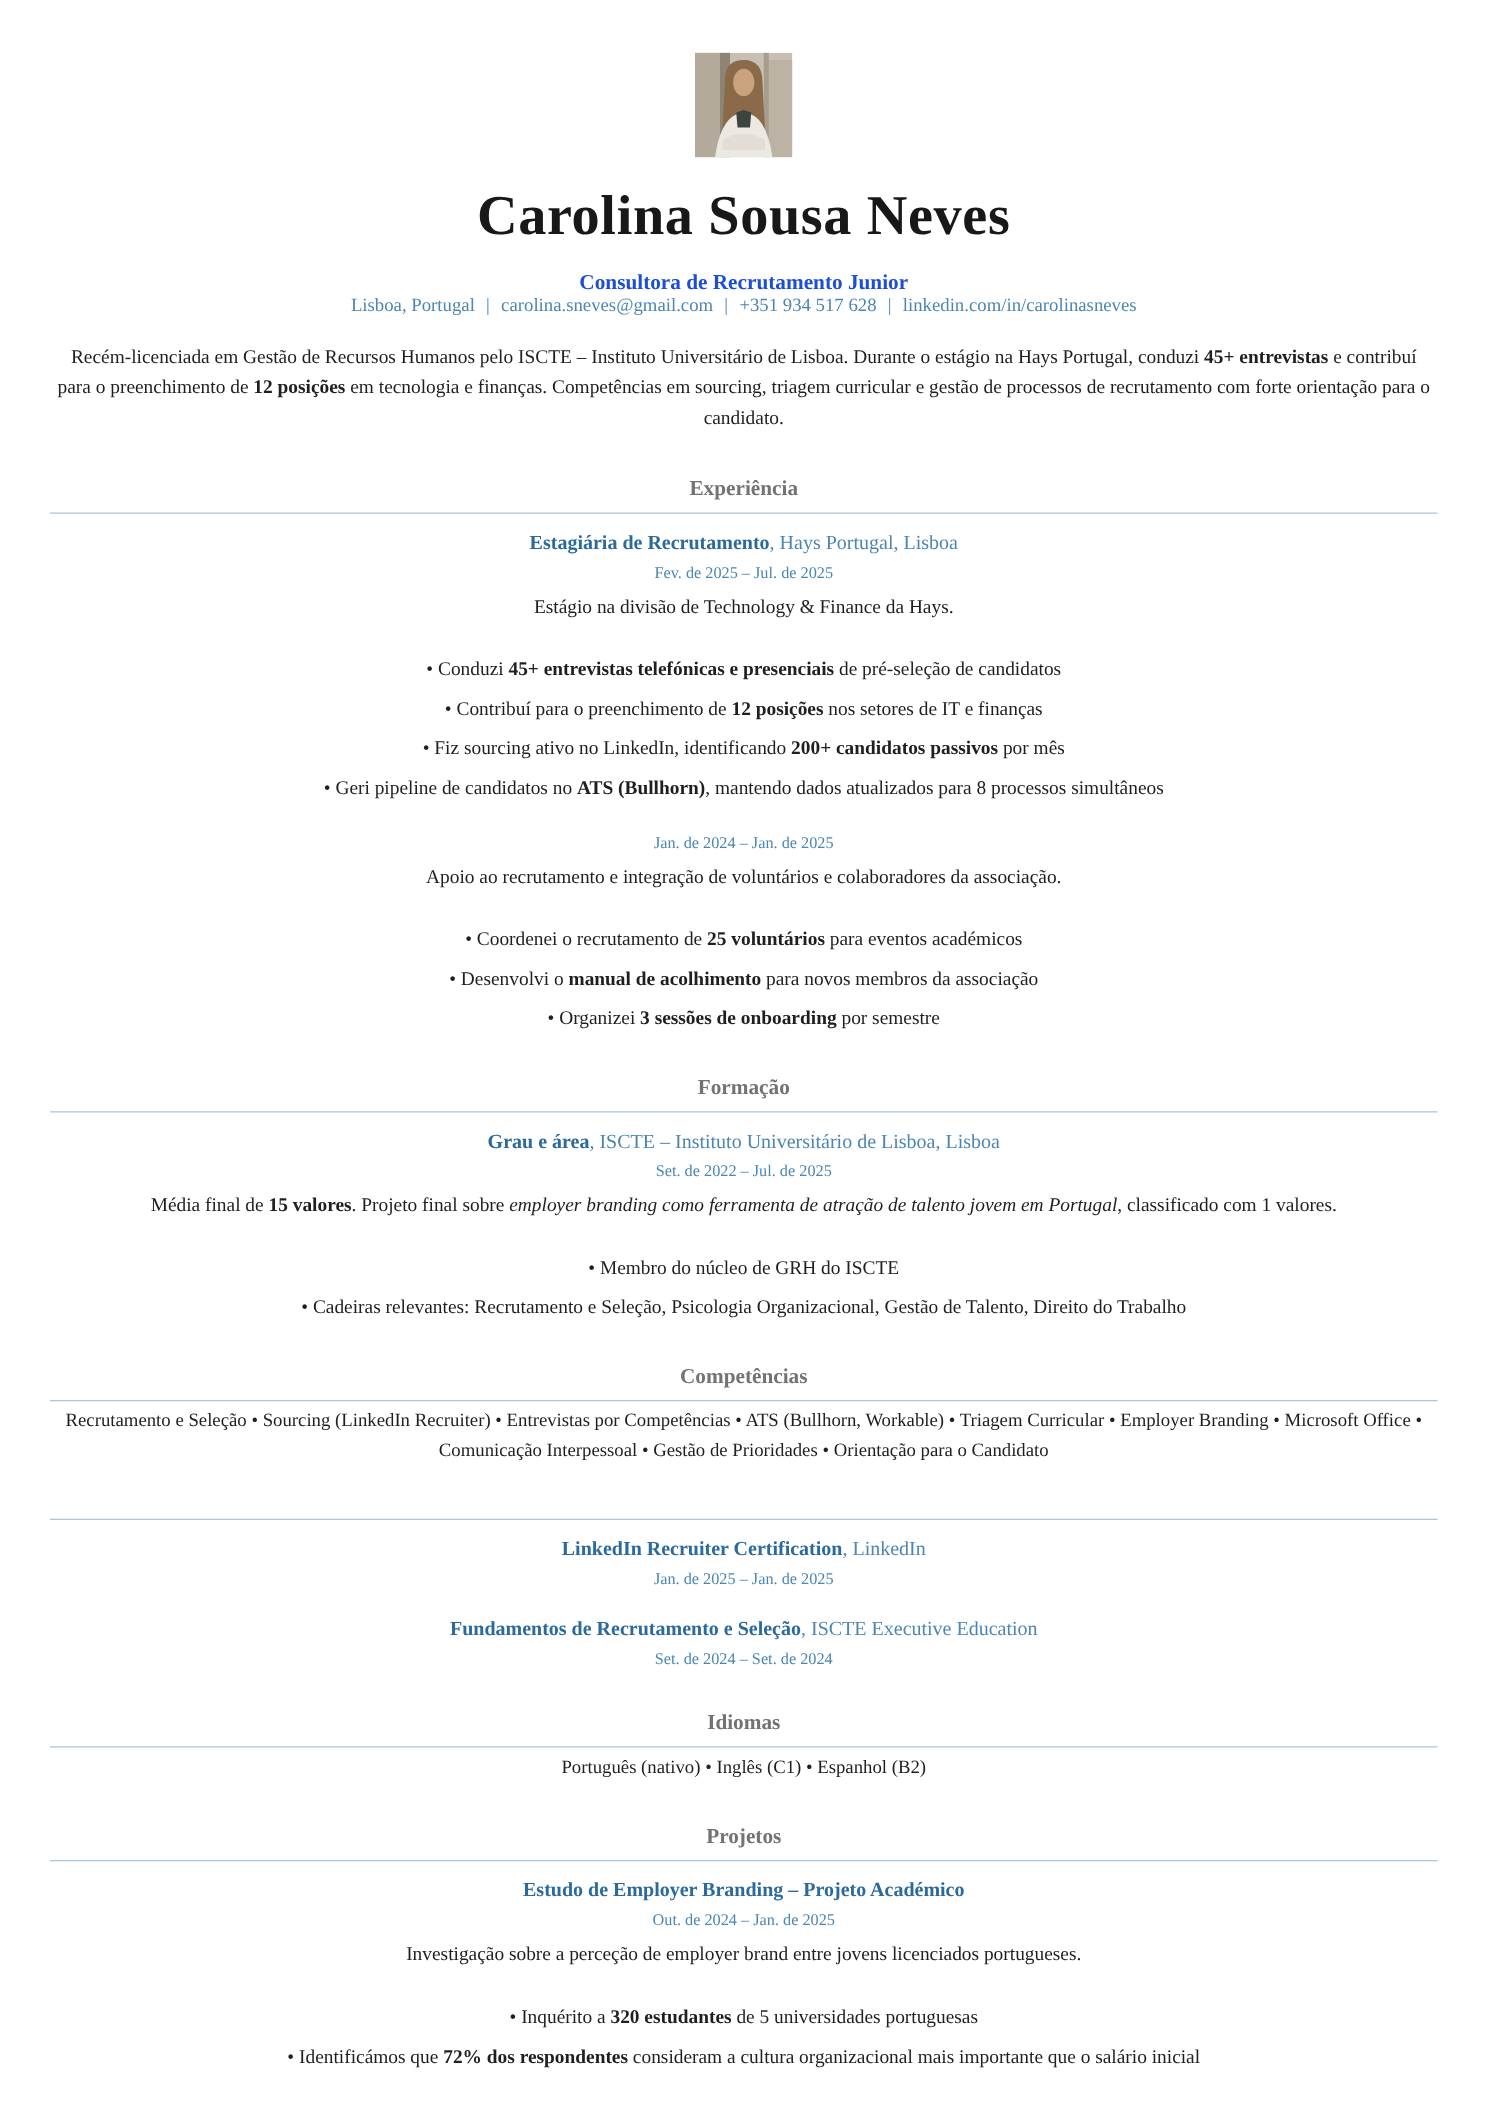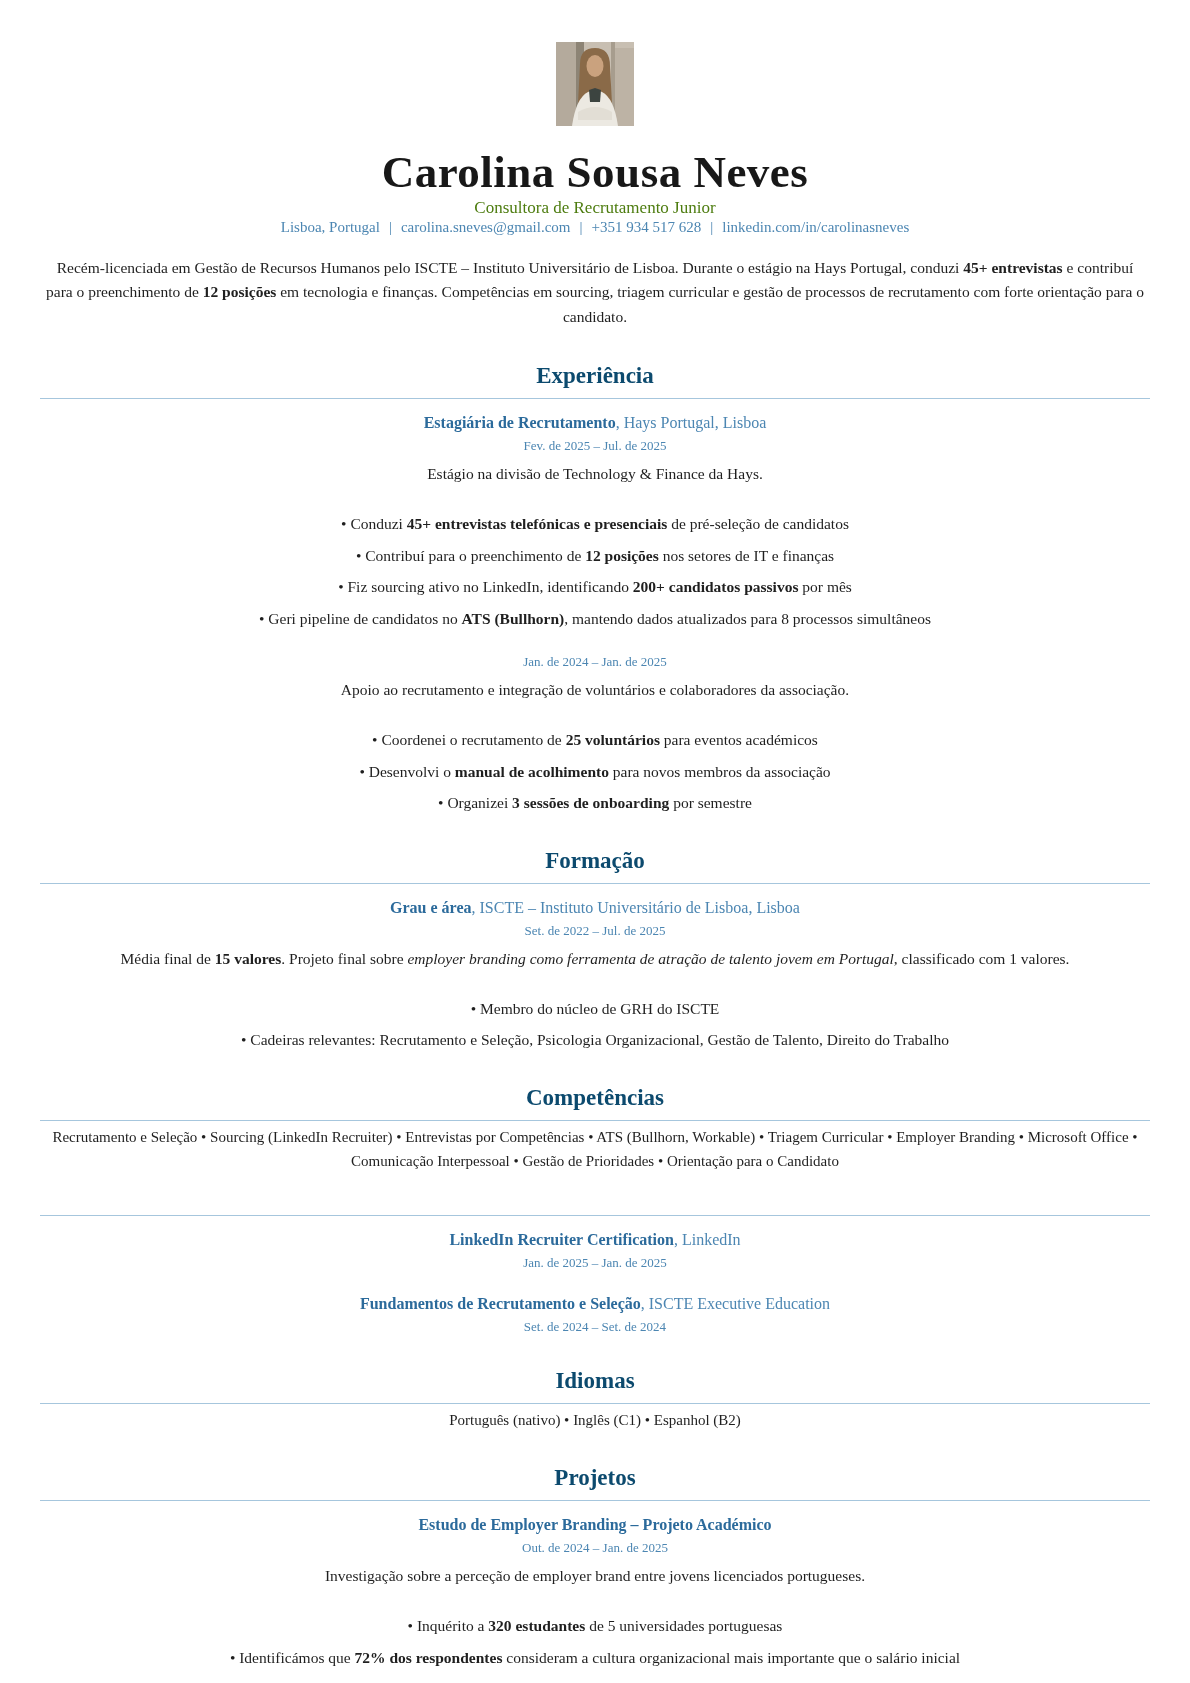--- a/index.html
+++ b/index.html
@@ -17,26 +17,26 @@
     text-align:center;
   }
   .photo {
     width:78px; height:84px; margin:0 auto; display:block;
     overflow:hidden;
   }
   .name {
     font-size:45px; font-weight:700; margin:22px 0 0;
     letter-spacing:0.5px; color:#181818; line-height:1.1;
   }
-  .job-title { font-size:17px; font-weight:400; color:#4d7c0f; }
+  .job-title { font-size:17px; font-weight:700; margin-top:18px; color:#1d4ed8; }
   .contact { font-size:15px; color:#4c86b2; margin-top:1px; }
   .contact .sep { margin:0 9px; color:#4c86b2; }
   .summary { font-size:15.5px; line-height:1.6; margin:20px auto 0; max-width:1106px; }
   .section { margin-top:33px; }
-  .section-heading { font-size:23px; font-weight:700; color:#0c4a6e; }
+  .section-heading { font-size:17px; font-weight:700; color:#737373; }
   .rule { border:none; border-top:1px solid #a6c6dd; height:0; margin:9px 0 0; }
   .entry { margin-top:15px; }
   .entry + .entry { margin-top:24px; }
   .entry-title { font-size:16px; color:#4c86b2; }
   .entry-title b { color:#2b6a9b; }
   .entry-date { font-size:13px; color:#4c86b2; margin-top:6px; }
   .entry-desc { font-size:15.5px; margin-top:8px; line-height:1.5; }
   .entry-desc i { font-style:italic; }
   .bullets { margin-top:28px; }
   .bullet { font-size:15.5px; margin-top:9px; line-height:1.45; }

